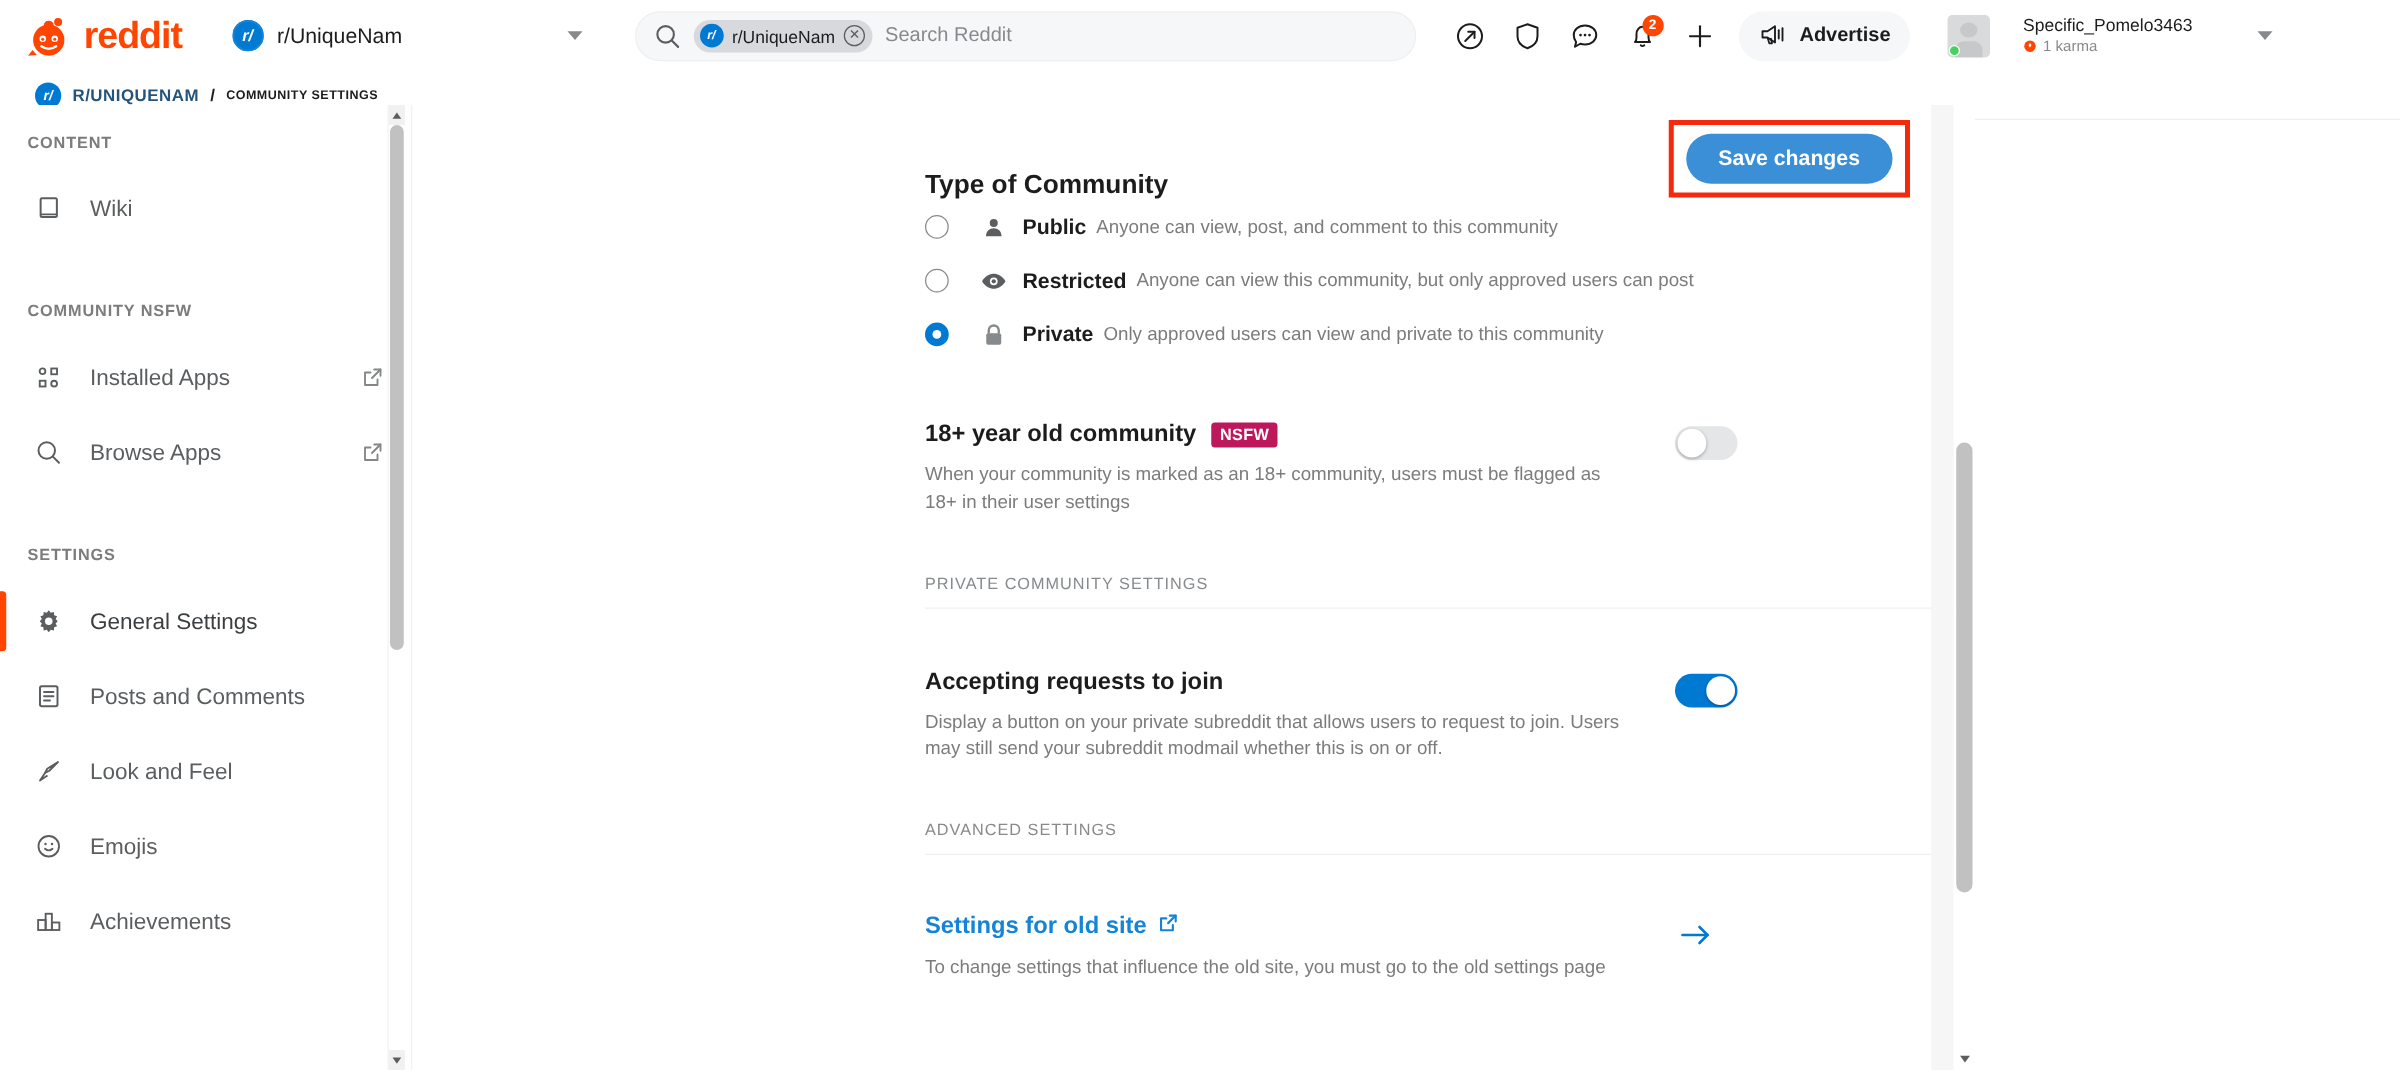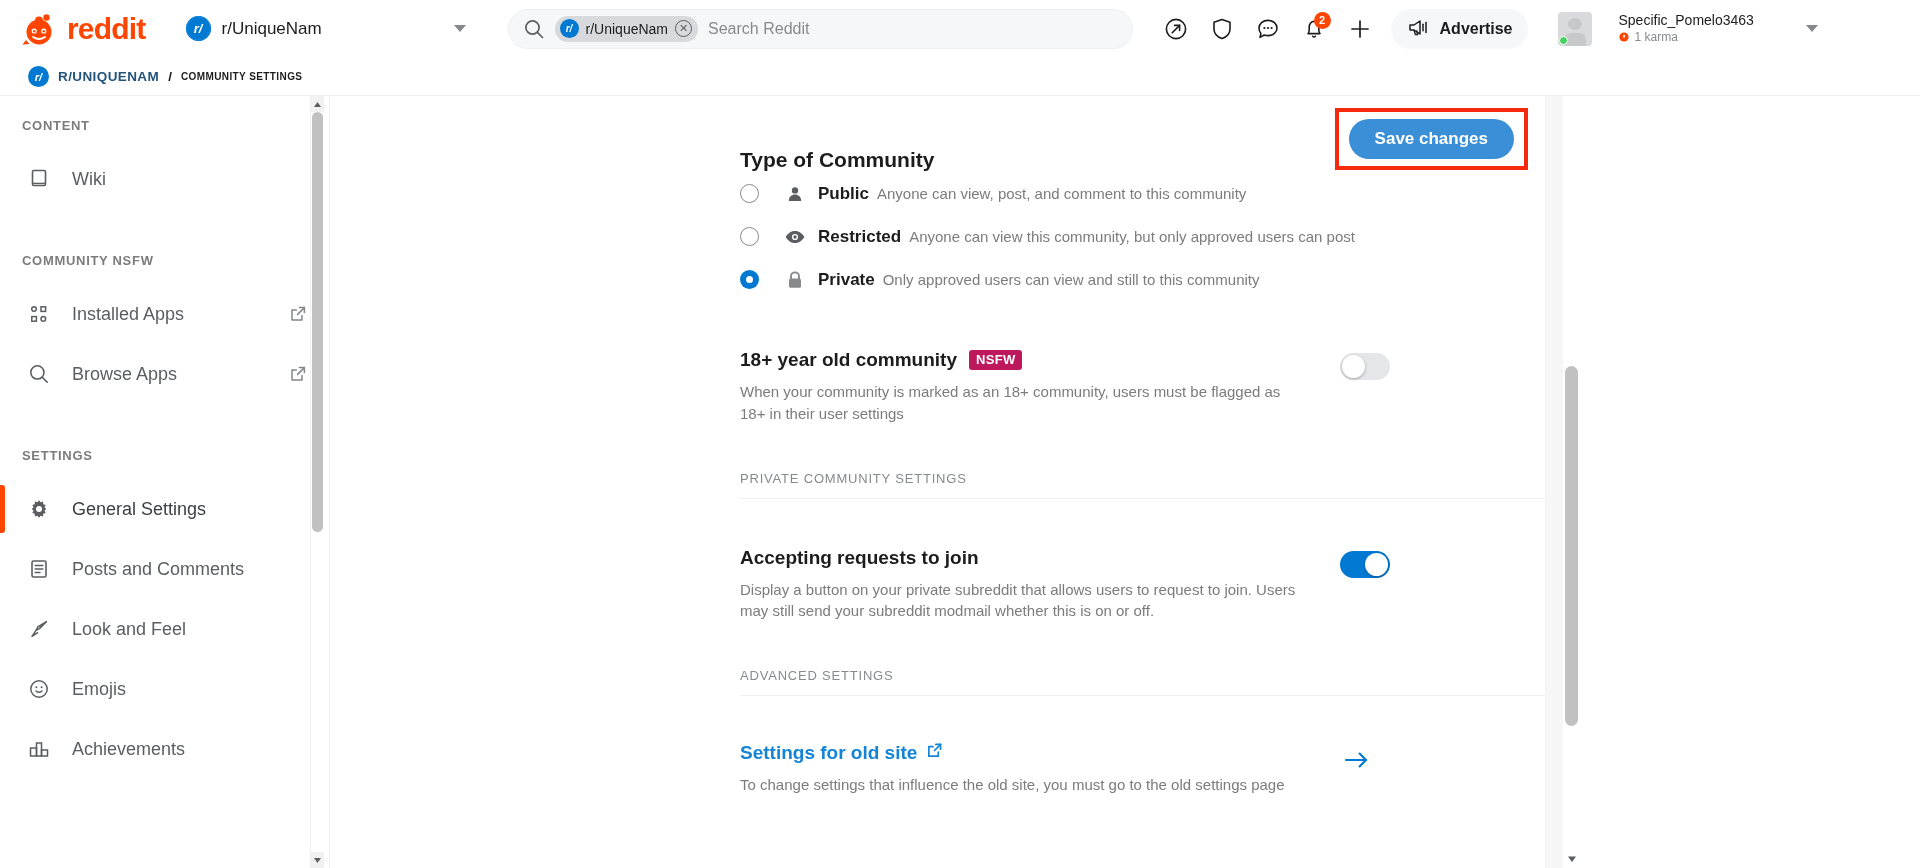--- a/index.html
+++ b/index.html
@@ -121,21 +121,21 @@
     width:21px;height:21px;border-radius:50%;background:#0079d3;color:#fff;
     font-size:11px;font-weight:700;font-style:italic;
     display:flex;align-items:center;justify-content:center; flex:none;
   }
   .crumb-sub { font-size:13.5px; font-weight:700; color:#24547c; letter-spacing:0.4px; }
   .crumb-sep { font-size:13.5px; font-weight:700; color:#1c1c1c; }
   .crumb-cur { font-size:10px; font-weight:700; color:#1c1c1c; letter-spacing:0.4px; }
 
   
   .body-area {
-    position:absolute; top:96px; left:0; width:1580px; height:772px;
+    position:absolute; top:84px; left:0; width:1580px; height:772px;
     display:flex;
   }
 
   
   .sidebar {
     position:relative; width: 330px; height:772px; background:#fff;
     border-right:1px solid #edeff1; overflow:hidden;
   }
   .side-scroll { padding: 22px 0 0 0; }
   .side-head {
@@ -528,21 +528,21 @@
 
         <div class="radio-row">
           <span class="radio sel"></span>
           <span class="rr-ico">
             <svg width="18" height="20" viewBox="0 0 18 20">
               <path d="M5 9 V6.4 C5 4 6.8 2.4 9 2.4 C11.2 2.4 13 4 13 6.4 V9" stroke="#878a8c" stroke-width="1.9" fill="none"></path>
               <rect x="3" y="8.6" width="12" height="9.2" rx="1.6" fill="#878a8c"></rect>
             </svg>
           </span>
           <span class="rr-name">Private</span>
-          <span class="rr-desc">Only approved users can view and still to this community</span>
+          <span class="rr-desc">Only approved users can view and private to this community</span>
         </div>
 
         <div class="block">
           <div class="block-main">
             <div class="block-title">
               <span>18+ year old community</span>
               <span class="nsfw">NSFW</span>
             </div>
             <div class="block-desc">When your community is marked as an 18+ community, users must be flagged as 18+ in their user settings</div>
           </div>

